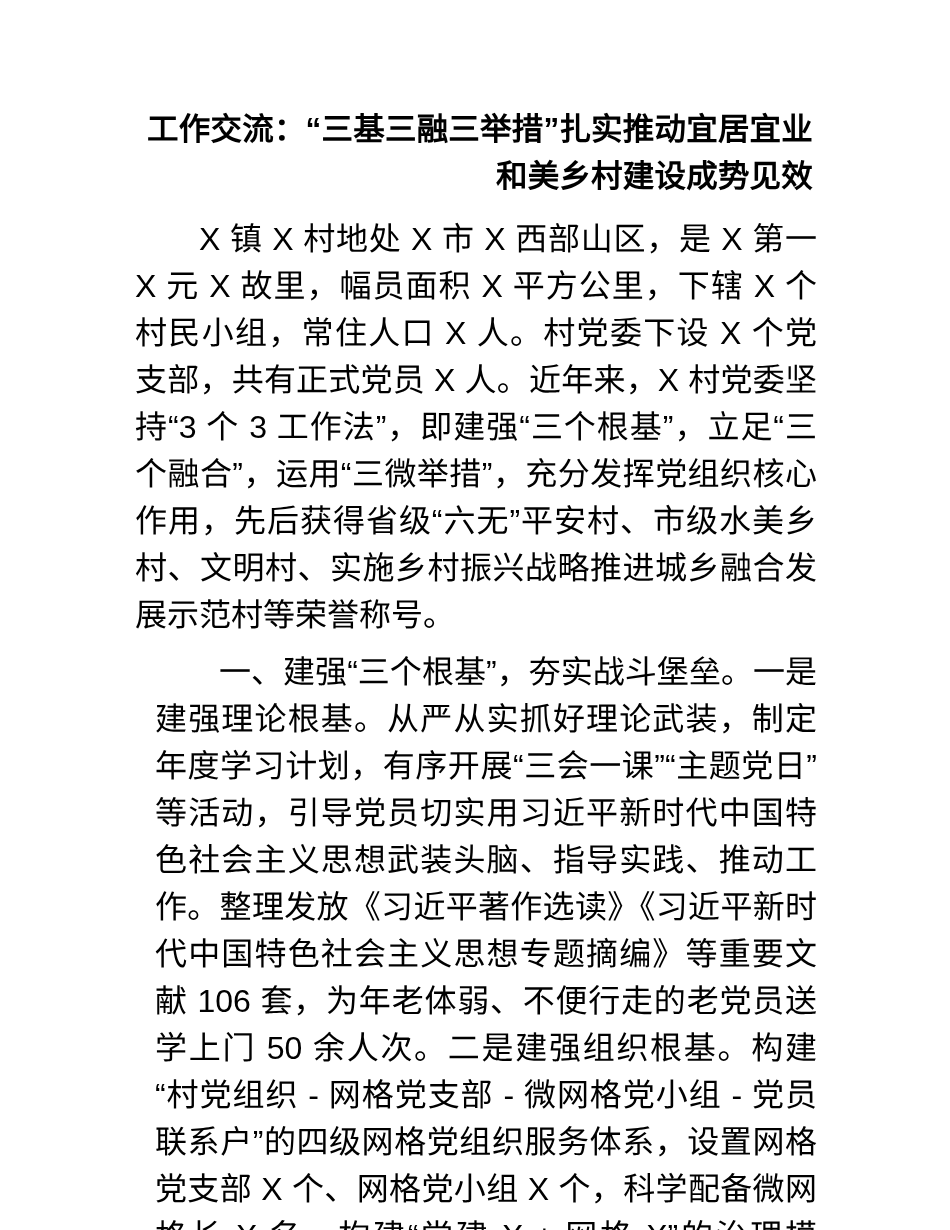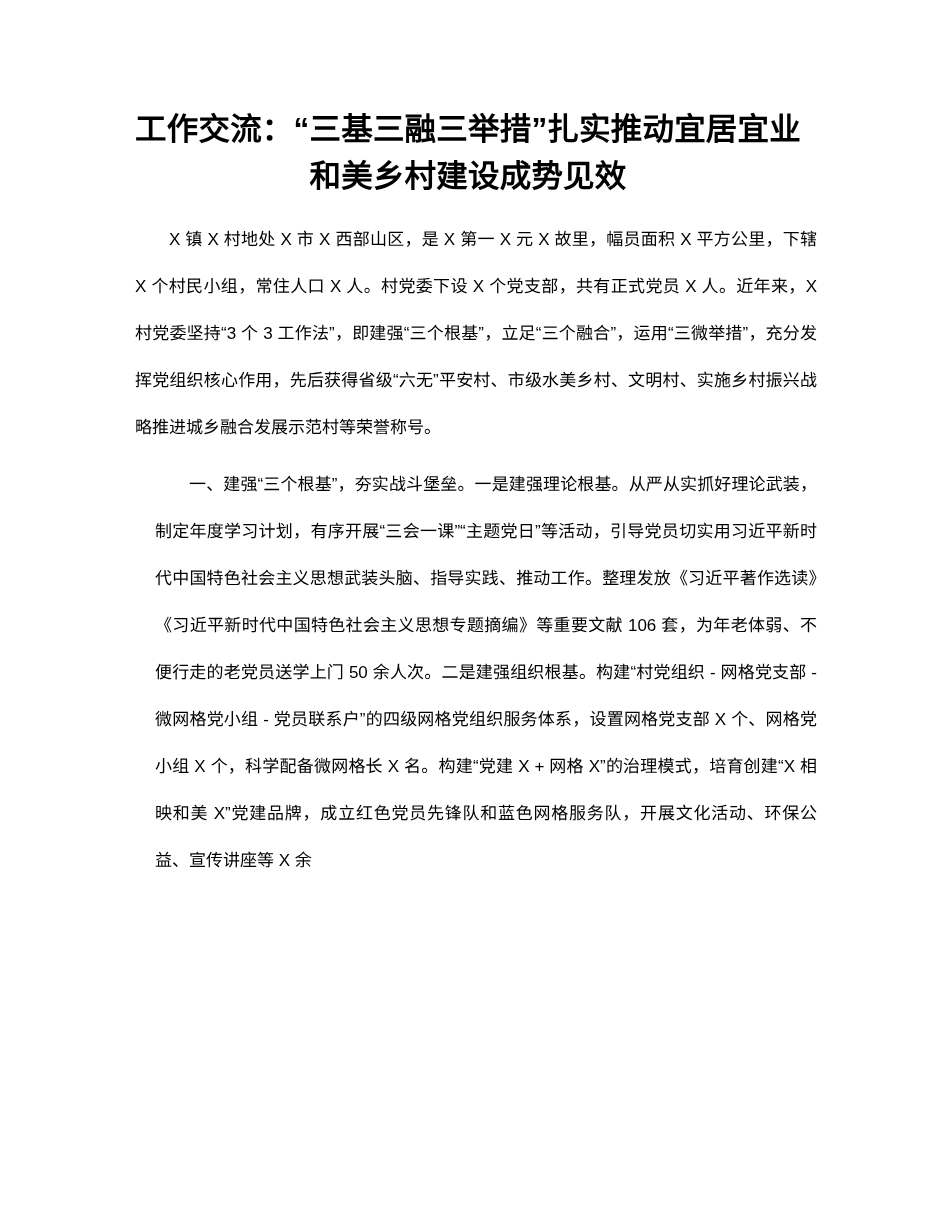--- a/index.html
+++ b/index.html
@@ -33,29 +33,29 @@
     left: 135px;
     top: 106px;
     width: 682px;
   }
 
   
   .doc-title {
     font-size: 31.5px;
     font-weight: 700;
     line-height: 47px;
-    text-align: center;
+    text-align: right;
     letter-spacing: 0.2px;
-    margin: 0 16px 16px 0;
+    margin: 0 4px 16px 0;
     word-break: break-all;
   }
 
   
   .body-par {
-    font-size: 17px;
+    font-size: 32px;
     line-height: 47px;
     text-align: justify;
     text-justify: inter-character;
     text-align-last: left;
     text-indent: 2em;
     margin: 0 0 10px 0;
     word-break: break-all;
     letter-spacing: 0px;
   }
 

